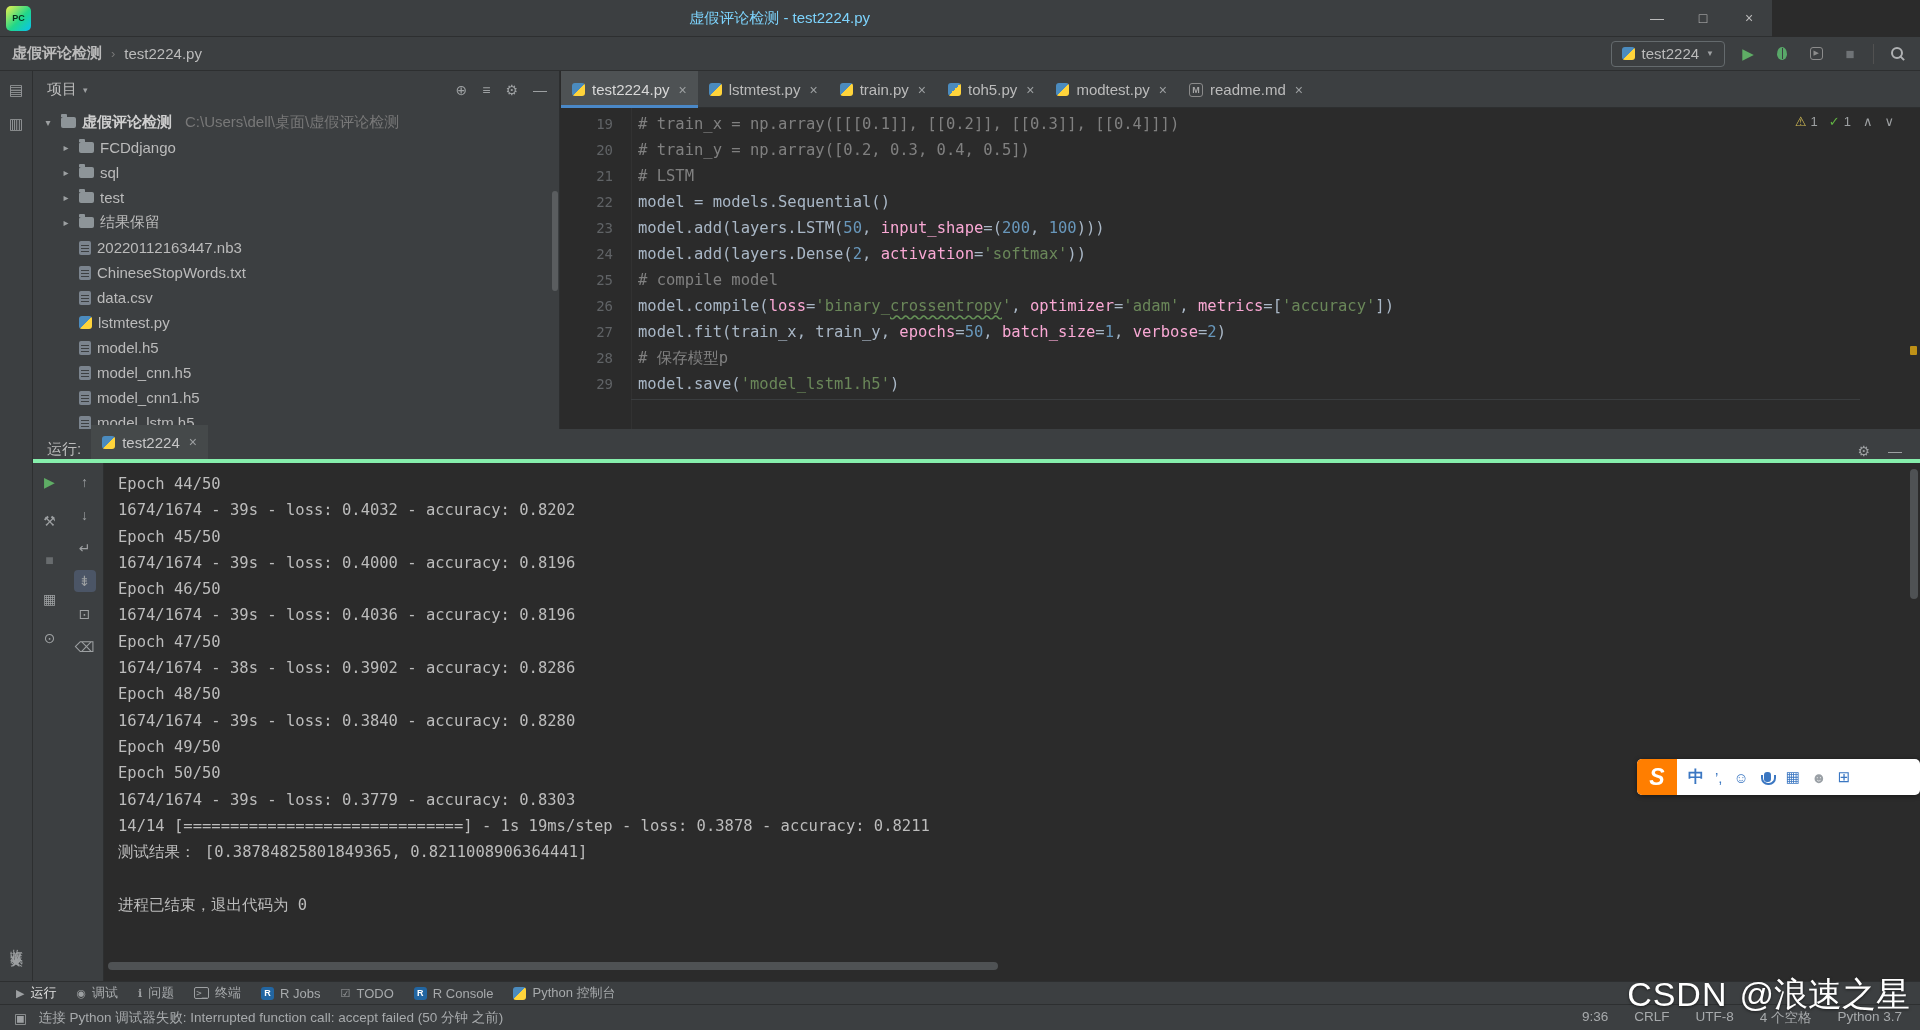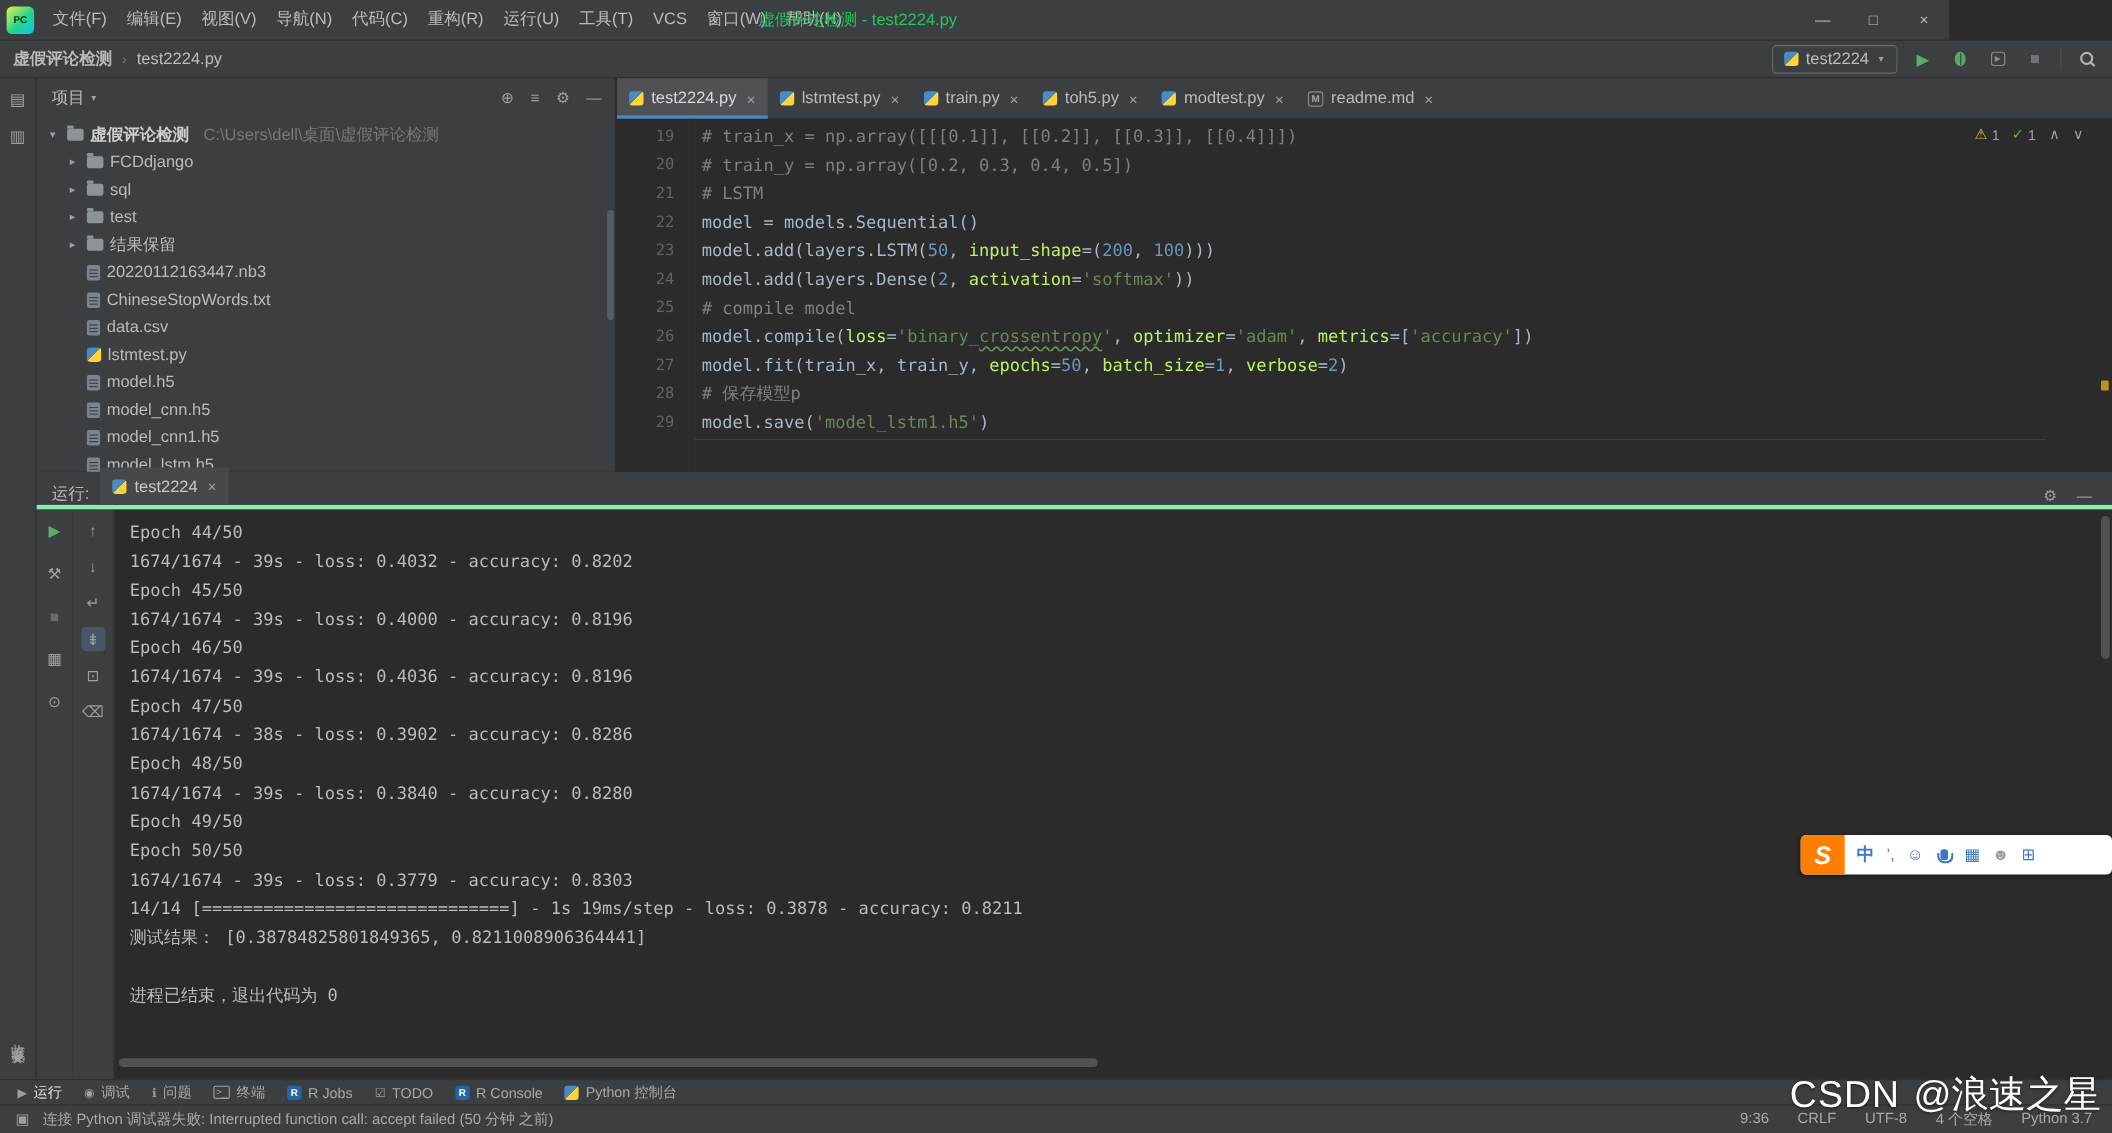--- a/index.html
+++ b/index.html
@@ -5,21 +5,21 @@
 *{margin:0;padding:0;box-sizing:border-box}
 html,body{background:#111}
 #app{position:relative;width:1920px;height:1030px;background:#2b2b2b;overflow:hidden;
   font-family:"Liberation Sans","DejaVu Sans",sans-serif;color:#bbb;font-size:15px}
 
 
 #menubar{position:absolute;left:0;top:0;width:1772px;height:37px;background:#3c3f41;border-bottom:1px solid #2d2f30;display:flex;align-items:center;padding-left:6px;z-index:5}
 .applogo{width:25px;height:25px;border-radius:5px;background:linear-gradient(135deg,#ecf14e,#21d789 55%,#07c3f2);color:#06301a;font-size:9px;font-weight:bold;display:flex;align-items:center;justify-content:center;margin-right:8px;flex:none}
 #menu-items{display:flex}
 .menu-item{padding:0 9px;line-height:36px;color:#bbb;white-space:nowrap}
-#wintitle{position:absolute;left:44%;transform:translateX(-50%);color:#22c55e;white-space:nowrap}
+#wintitle{position:absolute;left:44%;transform:translateX(-50%);color:#7dd3fc;white-space:nowrap}
 .winbtns{position:absolute;right:0;top:0;height:36px;display:flex}
 .winbtn{width:46px;height:36px;display:flex;align-items:center;justify-content:center;color:#bbb;font-size:14px}
 
 
 #navbar{position:absolute;left:0;top:37px;width:1920px;height:34px;background:#3c3f41;border-bottom:1px solid #2d2f30;display:flex;align-items:center;padding:0 12px;z-index:4}
 .crumbs{display:flex;align-items:center;gap:9px}
 .crumb{color:#bbb;white-space:nowrap}
 .crumb.rootc{font-weight:bold}
 .csep{color:#787878;font-size:13px}
 .runctrls{margin-left:auto;display:flex;align-items:center;gap:12px}
@@ -79,21 +79,21 @@
 #editor::before{content:"";position:absolute;left:70px;top:0;bottom:0;width:1px;background:#323232}
 #code{padding-top:3px;position:relative}
 .crow{display:flex;height:26px;align-items:center}
 .lnum{width:66px;text-align:right;padding-right:14px;color:#606366;font-family:"DejaVu Sans Mono","Liberation Mono",monospace;font-size:14px;flex:none}
 .ctext{font-family:"DejaVu Sans Mono","Liberation Mono",monospace;font-size:15.5px;white-space:pre;padding-left:11px}
 .tk-c{color:#808080}
 .tk-p{color:#a9b7c6}
 .tk-s{color:#6a8759}
 .tk-sw{color:#6a8759;text-decoration:underline wavy #659157;text-underline-offset:3px}
 .tk-n{color:#6897bb}
-.tk-k{color:#bef264}
+.tk-k{color:#f9a8d4}
 .inspect{position:absolute;right:26px;top:6px;display:flex;align-items:center;gap:4px;font-size:13px;color:#9da0a2;z-index:2}
 .insw{color:#d6bf55}
 .insok{color:#62b543;margin-left:7px}
 .inschev{color:#9da0a2;margin-left:8px}
 .sepline{position:absolute;left:70px;right:60px;top:291px;height:1px;background:#3a3d3f}
 .estripe{position:absolute;right:0;top:0;width:13px;height:100%}
 .emark{position:absolute;right:3px;top:238px;width:7px;height:9px;background:#be9117;border-radius:1px}
 
 
 #runpanel{position:absolute;left:33px;top:429px;width:1887px;height:552px;background:#2b2b2b}
@@ -138,33 +138,20 @@
 .micico{width:7px;height:10px;background:#3b77c2;border-radius:3px;position:relative;margin:0 4px}
 .micico::after{content:"";position:absolute;left:-3px;top:3px;width:11px;height:8px;border:2px solid #3b77c2;border-top:none;border-radius:0 0 7px 7px}
 </style>
 </head>
 <body>
 
 <div id="app">
 
   <header id="menubar">
     <span class="applogo">PC</span>
-    <nav id="menu-items">
-        <span class="menu-item">文件(F)</span>
-        <span class="menu-item">编辑(E)</span>
-        <span class="menu-item">视图(V)</span>
-        <span class="menu-item">导航(N)</span>
-        <span class="menu-item">代码(C)</span>
-        <span class="menu-item">重构(R)</span>
-        <span class="menu-item">运行(U)</span>
-        <span class="menu-item">工具(T)</span>
-        <span class="menu-item">VCS</span>
-        <span class="menu-item">窗口(W)</span>
-        <span class="menu-item">帮助(H)</span>
-      </nav>
     <span id="wintitle">虚假评论检测 - test2224.py</span>
     <div class="winbtns">
       <span class="winbtn">—</span>
       <span class="winbtn">□</span>
       <span class="winbtn">×</span>
     </div>
   </header>
 
   <div id="navbar">
     <div class="crumbs">

